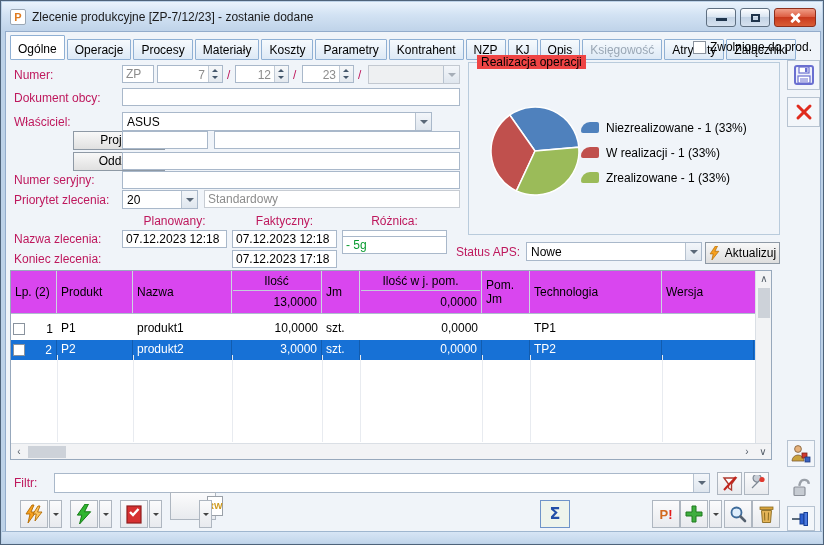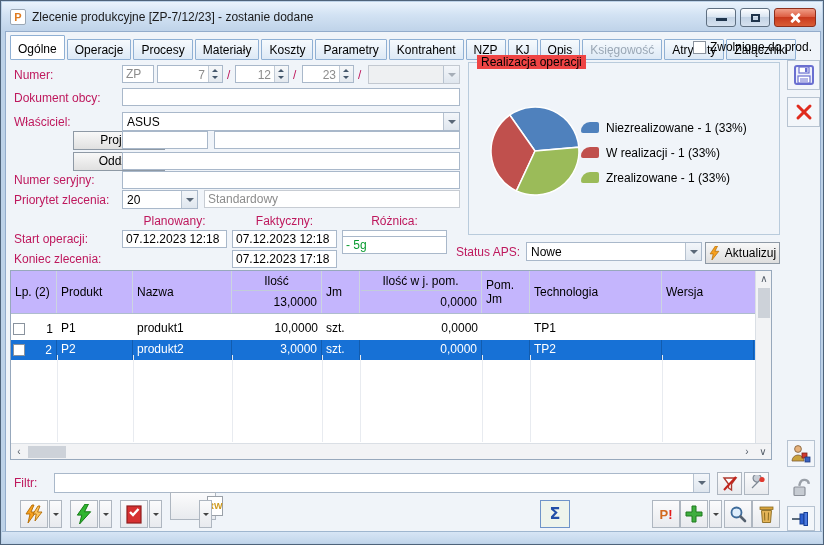--- a/index.html
+++ b/index.html
@@ -76,21 +76,21 @@
   .sidebtn { position:absolute; width:33px; height:30px; background:#f3f6fa; border:1px solid #b7c3d1;
     display:flex; align-items:center; justify-content:center; }
   .sidebtn.flat { border-color:transparent; background:transparent; }
 
   
   .apsbtn { position:absolute; height:22px; background:linear-gradient(#f8f8f8,#dedede); border:1px solid #8e99a5;
     font-size:12px; display:flex; align-items:center; justify-content:center; gap:5px; }
 
   
   .grid { position:absolute; left:4px; top:238px; width:762px; height:190px; background:#fff; border:1px solid #97a8bc; }
-  .ghead { position:absolute; left:0; top:0; width:744px; height:43px; background:#c4b5fd; border-bottom:1px solid #aebdcd;
+  .ghead { position:absolute; left:0; top:0; width:744px; height:43px; background:#d946ef; border-bottom:1px solid #aebdcd;
     display:grid; grid-template-columns:46px 76px 99px 90px 38px 122px 48px 132px 92px; }
   .hc { position:relative; border-right:1px solid #ccd5e0; font-size:12px; display:flex; align-items:center; padding:0 4px; }
   .hc.two { display:block; padding:0; }
   .hc.two .hl { height:20px; text-align:center; line-height:20px; border-bottom:1px solid #c2cdd9; margin:0 1px; }
   .hc.two .hs { height:20px; text-align:right; line-height:22px; padding-right:4px; }
   .grow { position:absolute; left:0; width:744px; height:20px; display:grid;
     grid-template-columns:46px 76px 99px 90px 38px 122px 48px 132px 92px; font-size:12px; background:#fff; }
   .grow .c { padding:2px 4px 0; white-space:nowrap; overflow:hidden; }
   .grow .num { text-align:right; }
   .grow .lpcell { display:flex; align-items:center; padding:0 2px; }
@@ -200,21 +200,21 @@
     <div class="lbl" style="left:352px;top:36px;">/</div>
     <div class="combo disabled" style="left:362px;top:33px;width:92px;">
       <span class="ctext"></span>
         <span class="carr"></span>
     </div>
 
     <div class="lbl" style="left:8px;top:59px;">Dokument obcy:</div>
     <input class="inp" style="left: 116px; top: 56px; width: 338px;" value="">
 
     <div class="lbl" style="left:8px;top:83px;">Właściciel:</div>
-    <div class="combo" style="left:116px;top:80px;width:338px;">
+    <div class="combo" style="left:116px;top:80px;width:310px;">
       <span class="ctext">ASUS</span>
       <span class="carr"></span>
     </div>
 
     <div class="btn3d" style="left:20px;top:99px;width:92px;">Projekt</div>
     <input class="inp" style="left: 116px; top: 99px; width: 86px;" value="">
     <input class="inp" style="left: 208px; top: 99px; width: 246px;" value="">
 
     <div class="btn3d" style="left:20px;top:120px;width:92px;">Oddział</div>
     <input class="inp" style="left: 116px; top: 120px; width: 338px;" value="">
@@ -226,21 +226,21 @@
     <div class="combo" style="left:116px;top:158px;width:76px;">
       <span class="ctext">20</span>
       <span class="carr"></span>
     </div>
     <input class="inp gray lightb" style="left: 198px; top: 158px; width: 256px;" value="Standardowy">
 
     <div class="lbl" style="left:116px;top:182px;width:105px;text-align:center;">Planowany:</div>
     <div class="lbl" style="left:226px;top:182px;width:105px;text-align:center;">Faktyczny:</div>
     <div class="lbl" style="left:336px;top:182px;width:105px;text-align:center;">Różnica:</div>
 
-    <div class="lbl" style="left:8px;top:200px;">Start operacji:</div>
+    <div class="lbl" style="left:8px;top:200px;">Nazwa zlecenia:</div>
     <input class="inp" style="left: 116px; top: 198px; width: 105px;" value="07.12.2023 12:18">
     <input class="inp" style="left: 226px; top: 198px; width: 105px;" value="07.12.2023 12:18">
     <input class="inp" style="left: 336px; top: 198px; width: 105px;" value="">
 
     <div class="lbl" style="left:8px;top:220px;">Koniec zlecenia:</div>
     <input class="inp" style="left: 226px; top: 218px; width: 105px;" value="07.12.2023 17:18">
     <input class="inp green" style="left: 336px; top: 204px; width: 105px;" value="- 5g">
 
     <div class="groupbox">
       <div class="gb-title">Realizacja operacji</div>

